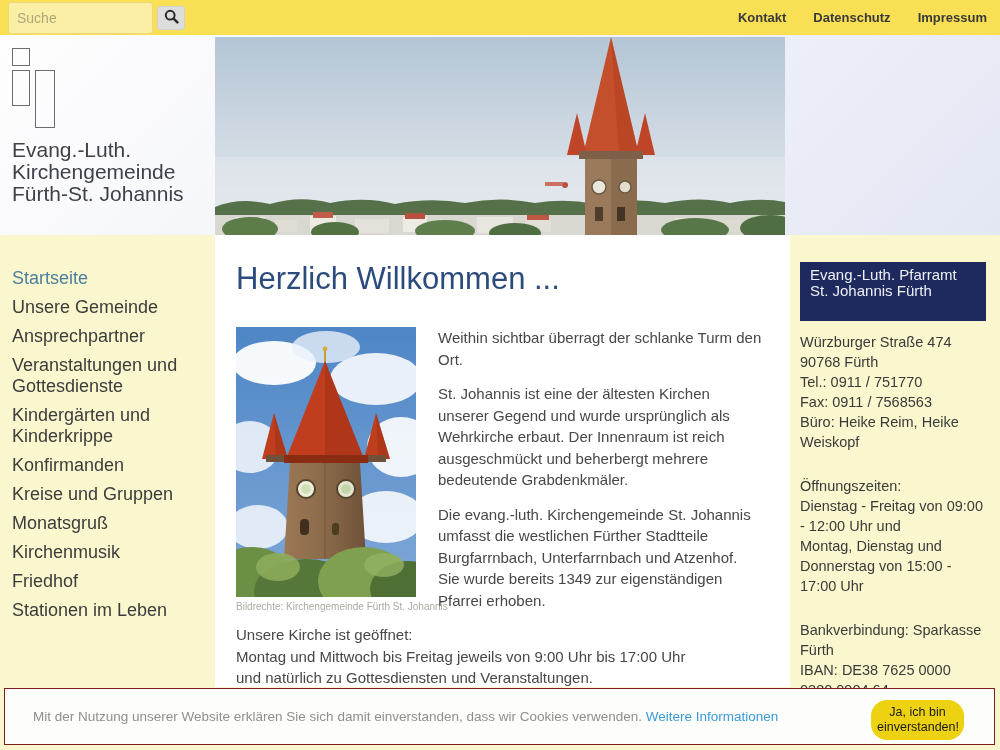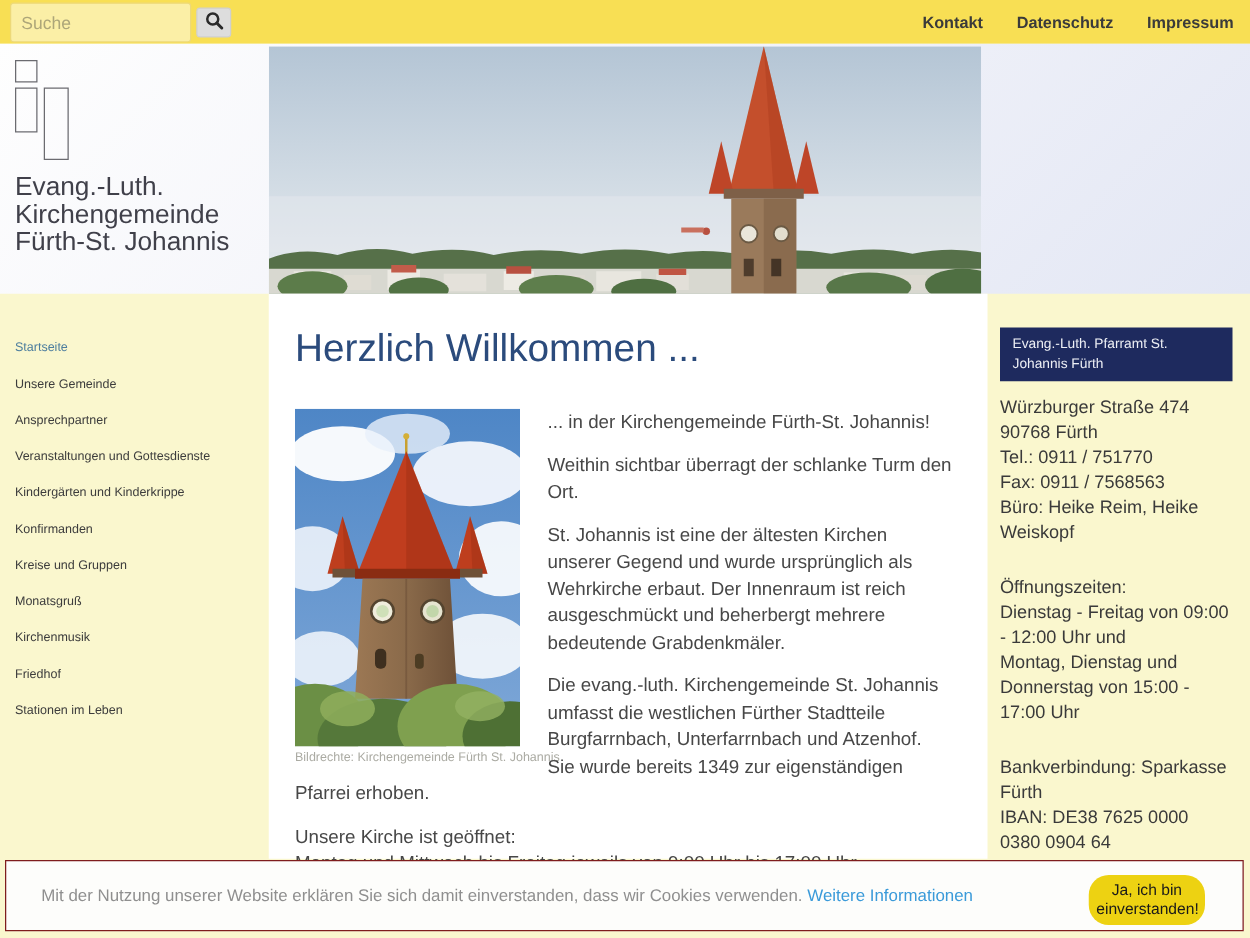--- a/index.html
+++ b/index.html
@@ -47,21 +47,21 @@
     font-size:21px; line-height:22px; color:#40404A;
   }
   .header-image {
     position:absolute; left:215px; top:2px; width:570px; height:198px;
     overflow:hidden;
   }
   .header-image svg { display:block; width:100%; height:100%; }
   
   .left-nav { position:absolute; left:12px; top:268px; width:196px; }
   .left-nav a {
-    display:block; font-size:10px; line-height:21px; margin-bottom:8px;
+    display:block; font-size:18px; line-height:21px; margin-bottom:8px;
     color:#3C3C3C; text-decoration:none;
   }
   .left-nav a.active { color:#4D7E9E; }
   
   .content {
     position:absolute; left:215px; top:235px; width:575px; height:452px;
     background:#FFFFFF; padding:23px 27px 0 21px;
   }
   .content h1 {
     font-size:31px; line-height:42px; font-weight:400; color:#2B4B7C;
@@ -73,22 +73,22 @@
     margin-top:4px; font-size:10px; line-height:12px; color:#ABABA3;
     white-space:nowrap;
   }
   .article-body p {
     font-size:15px; line-height:21.5px; color:#474747; margin-bottom:13px;
   }
   .preline { white-space:pre-line; }
   
   .aside { position:absolute; left:800px; top:262px; width:186px; }
   .aside-header {
-    background:#1E2A5E; color:#EDEFF5; font-size:11px; line-height:16px;
-    padding:5px 10px 6px 10px;
+    background:#1E2A5E; color:#EDEFF5; font-size:15px; line-height:16px;
+    padding:5px 10px 22px 10px;
   }
   .aside-group { margin-top:11px; }
   .aside-group div { font-size:14.5px; line-height:20px; color:#3A3A3A; }
   .aside-gap { height:13px; }
   
   .cookie-bar {
     position:absolute; left:4px; top:688px; width:991px; height:57px;
     background:#FDFDFB; border:1px solid #7f1d1d;
     display:flex; align-items:center; z-index:5;
   }
@@ -254,21 +254,20 @@
 
         <ellipse cx="16" cy="252" rx="42" ry="32" fill="#6B8F45"></ellipse>
         <ellipse cx="70" cy="264" rx="52" ry="32" fill="#55783A"></ellipse>
         <ellipse cx="128" cy="254" rx="46" ry="34" fill="#7FA04F"></ellipse>
         <ellipse cx="172" cy="262" rx="38" ry="28" fill="#4E7034"></ellipse>
         <ellipse cx="42" cy="240" rx="22" ry="14" fill="#8FAE5C" opacity="0.85"></ellipse>
         <ellipse cx="148" cy="238" rx="20" ry="12" fill="#93B261" opacity="0.8"></ellipse>
       </svg>
       <div class="photo-caption">Bildrechte: Kirchengemeinde Fürth St. Johannis</div>
     </div>
-    <p>... in der Kirchengemeinde Fürth-St. Johannis!</p>
     <p>Weithin sichtbar überragt der schlanke Turm den Ort.</p>
     <p>St. Johannis ist eine der ältesten Kirchen unserer Gegend und wurde ursprünglich als Wehrkirche erbaut. Der Innenraum ist reich ausgeschmückt und beherbergt mehrere bedeutende Grabdenkmäler.</p>
     <p>Die evang.-luth. Kirchengemeinde St. Johannis umfasst die westlichen Fürther Stadtteile Burgfarrnbach, Unterfarrnbach und Atzenhof. Sie wurde bereits 1349 zur eigenständigen Pfarrei erhoben.</p>
     <p class="preline">Unsere Kirche ist geöffnet:
 Montag und Mittwoch bis Freitag jeweils von 9:00 Uhr bis 17:00 Uhr
 und natürlich zu Gottesdiensten und Veranstaltungen.</p>
   </div>
 </main>
 
 <aside class="aside">

